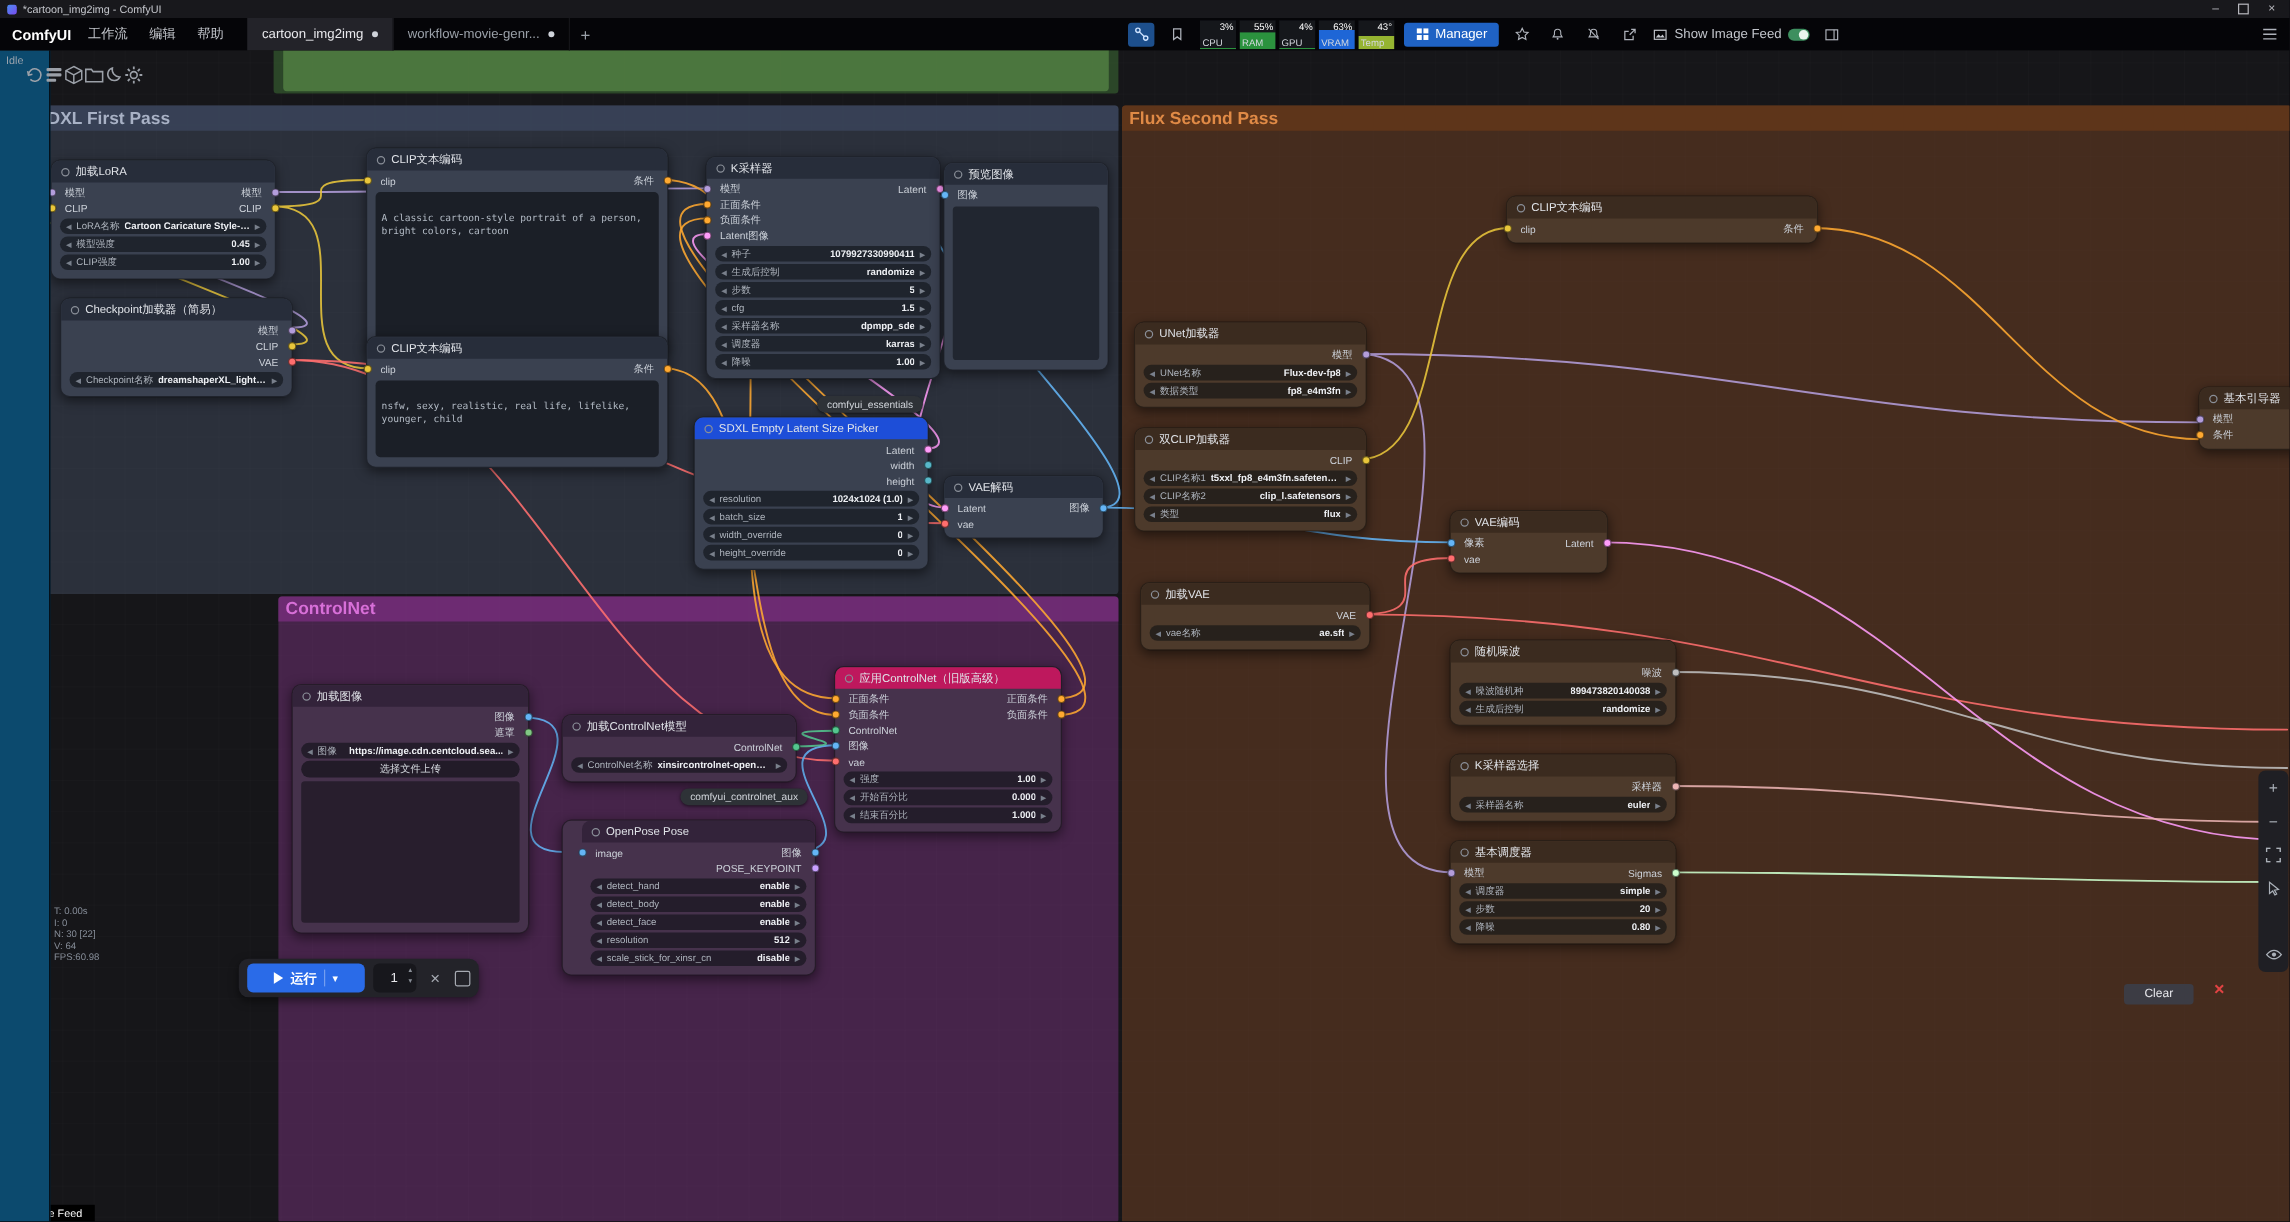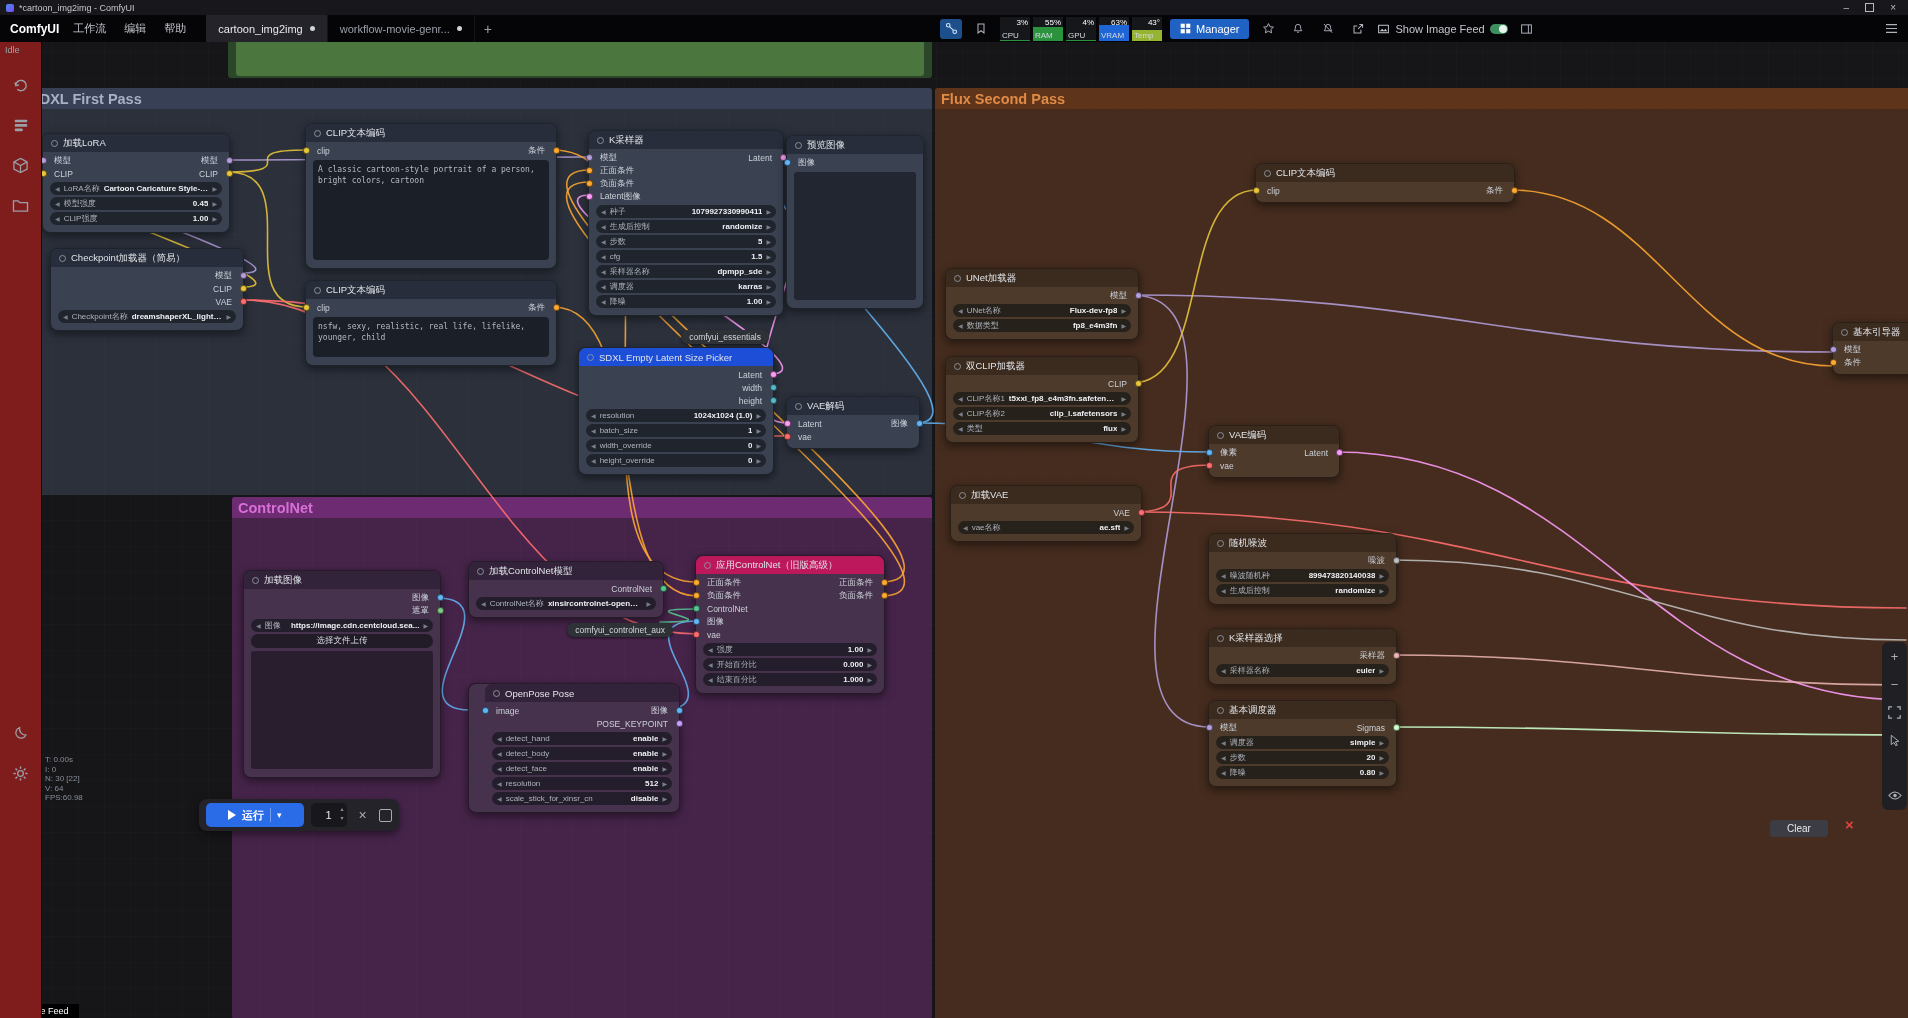--- a/index.html
+++ b/index.html
@@ -28,22 +28,22 @@
   .mfill{position:absolute;bottom:0;left:0;right:0;opacity:.9}
   .mval{position:absolute;top:1px;right:2px;font-size:8px;color:#fff;z-index:2}
   .mlbl{position:absolute;bottom:1px;left:2px;font-size:8px;color:#d4d8de;z-index:2}
   .managerbtn{display:flex;align-items:center;gap:5px;background:#1f62c4;color:#fff;font-size:11px;
     height:20px;padding:0 10px;border-radius:3px}
   .feedtoggle{display:flex;align-items:center;gap:5px;color:#c3c6cc;font-size:11px}
   .toggle{width:18px;height:10px;border-radius:5px;background:#3d8f5f;position:relative}
   .toggle i{position:absolute;right:1px;top:1px;width:8px;height:8px;border-radius:50%;background:#e8f5ec}
   .mb-far{position:absolute;right:6px;top:0;height:27px;display:flex;align-items:center;gap:8px}
   
-  .sidebar{position:absolute;top:42px;left:0;bottom:0;width:41px;background:#7f1d1d;border-right:1px solid #030306;
-    z-index:50;display:flex;flex-direction:column;}
+  .sidebar{position:absolute;top:42px;left:0;bottom:0;width:41px;background:#0c4a6e;border-right:1px solid #030306;
+    z-index:50;display:flex;flex-direction:row;}
   .idle{align-self:flex-start;font-size:9px;color:#9aa3ad;padding:3px 0 10px 5px}
   .sb-icon{width:41px;height:40px;display:flex;align-items:center;justify-content:center;color:#9ba0a8}
   .sb-spacer{flex:1}
   .sb-bottomgap{height:225px}
   
   #canvas{position:absolute;inset:0;overflow:hidden;background:#161619;z-index:1;
     background-image:linear-gradient(rgba(255,255,255,.013) 1px,transparent 1px),
       linear-gradient(90deg,rgba(255,255,255,.013) 1px,transparent 1px);background-size:26px 26px}
   .layer{position:absolute;inset:0}
   .grp{position:absolute;border-radius:3px}
@@ -61,21 +61,21 @@
   .srbl{margin-right:2px;white-space:nowrap}
   .sp{flex:1}
   .sdot{position:absolute;width:7px;height:7px;border-radius:50%;border:1px solid rgba(0,0,0,.55);box-sizing:border-box}
   .sdot.in{left:-3.5px}
   .sdot.out{right:-3.5px}
   .wpill{display:flex;align-items:center;height:13px;margin:2px 7px;padding:0 5px;border-radius:8px;
     background:rgba(10,12,17,.55);overflow:hidden;white-space:nowrap}
   .wa{font-size:6px;color:#79808c;flex:none}
   .wl{color:#aeb4bd;margin:0 4px;font-size:8px;flex:none}
   .wv{color:#eef0f4;font-weight:bold;margin-right:4px;font-size:8px;overflow:hidden;text-overflow:ellipsis}
-  .wtext{margin:3px 7px;border-radius:4px;background:rgba(6,8,12,.6);color:#b2bac4;padding:4px 5px;
+  .wtext{margin:3px 7px;border-radius:4px;background:rgba(6,8,12,.6);color:#b2bac4;padding:16px 5px;
     font-family:"DejaVu Sans Mono",monospace;font-size:8px;line-height:11px;overflow:hidden;white-space:pre-wrap}
   .wbtn{margin:2px 7px;height:14px;border-radius:7px;background:rgba(10,12,17,.6);color:#d6dae0;
     display:flex;align-items:center;justify-content:center;font-size:8.5px}
   .wimg{margin:3px 7px;border-radius:3px;background:rgba(5,6,9,.45)}
   .badge{position:absolute;background:#2e3237;color:#d3d7dd;font-size:8.5px;padding:2px 8px;border-radius:8px;
     white-space:nowrap;box-shadow:0 1px 3px rgba(0,0,0,.6)}
   .badge.above{right:4px;top:-18px}
   .badge.below{right:-10px;bottom:-20px}
   
   .perfstats{position:absolute;left:45px;top:755px;z-index:20;font-size:8px;color:#868d98;line-height:9.5px}
@@ -426,21 +426,21 @@
         <div class="wpill">
           <span class="wa">◀</span>
           <span class="wl">图像</span>
           <span class="sp"></span>
           <span class="wv">https://image.cdn.centcloud.sea...</span>
           <span class="wa">▶</span>
         </div>
         <div class="wbtn">选择文件上传</div>
         <div class="wimg" style="height: 118px;"></div>
       </div>
-      <div class="node" style="left: 468px; top: 561px; width: 194px; background: rgb(70, 50, 76); text-align: center;">
+      <div class="node" style="left: 468px; top: 595px; width: 194px; background: rgb(70, 50, 76); text-align: center;">
         <div class="nh" style="background: rgb(51, 35, 58);">
           <span class="ndot"></span>
           <span class="nt">加载ControlNet模型</span>
         </div>
         <div class="iorow">
           <span class="sp"></span>
           <span class="srbl">ControlNet</span>
           <span class="sdot out" style="background: rgb(84, 198, 143);"></span>
         </div>
         <div class="wpill">

